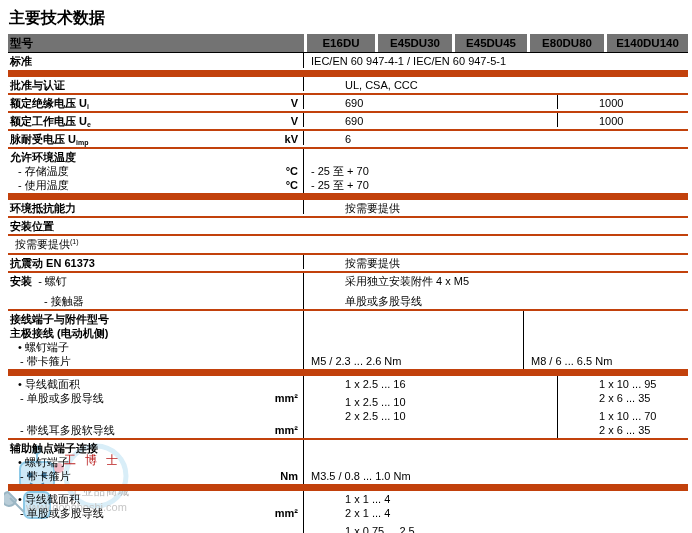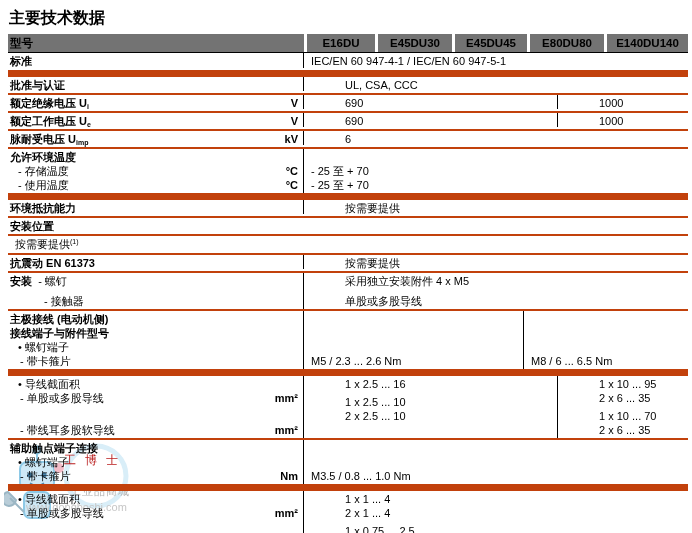--- a/index.html
+++ b/index.html
@@ -176,22 +176,22 @@
       <div class="ln gap6 ind4">- 接触器</div>
     </div>
     <div class="val">
       <div class="ln">采用独立安装附件 4 x M5</div>
       <div class="ln gap6">单股或多股导线</div>
     </div>
   </div>
 
   <div class="row">
     <div class="lbl">
+      <div class="ln b">接线端子与附件型号</div>
       <div class="ln b">主极接线 (电动机侧)</div>
-      <div class="ln b">接线端子与附件型号</div>
       <div class="ln ind1">• 螺钉端子</div>
       <div class="ln ind2">- 带卡箍片</div>
     </div>
     <div class="val-a vbottom">
       <div class="ln">M5 / 2.3 ... 2.6 Nm</div>
     </div>
     <div class="val-b vbottom">
       <div class="ln">M8 / 6 ... 6.5 Nm</div>
     </div>
   </div>

